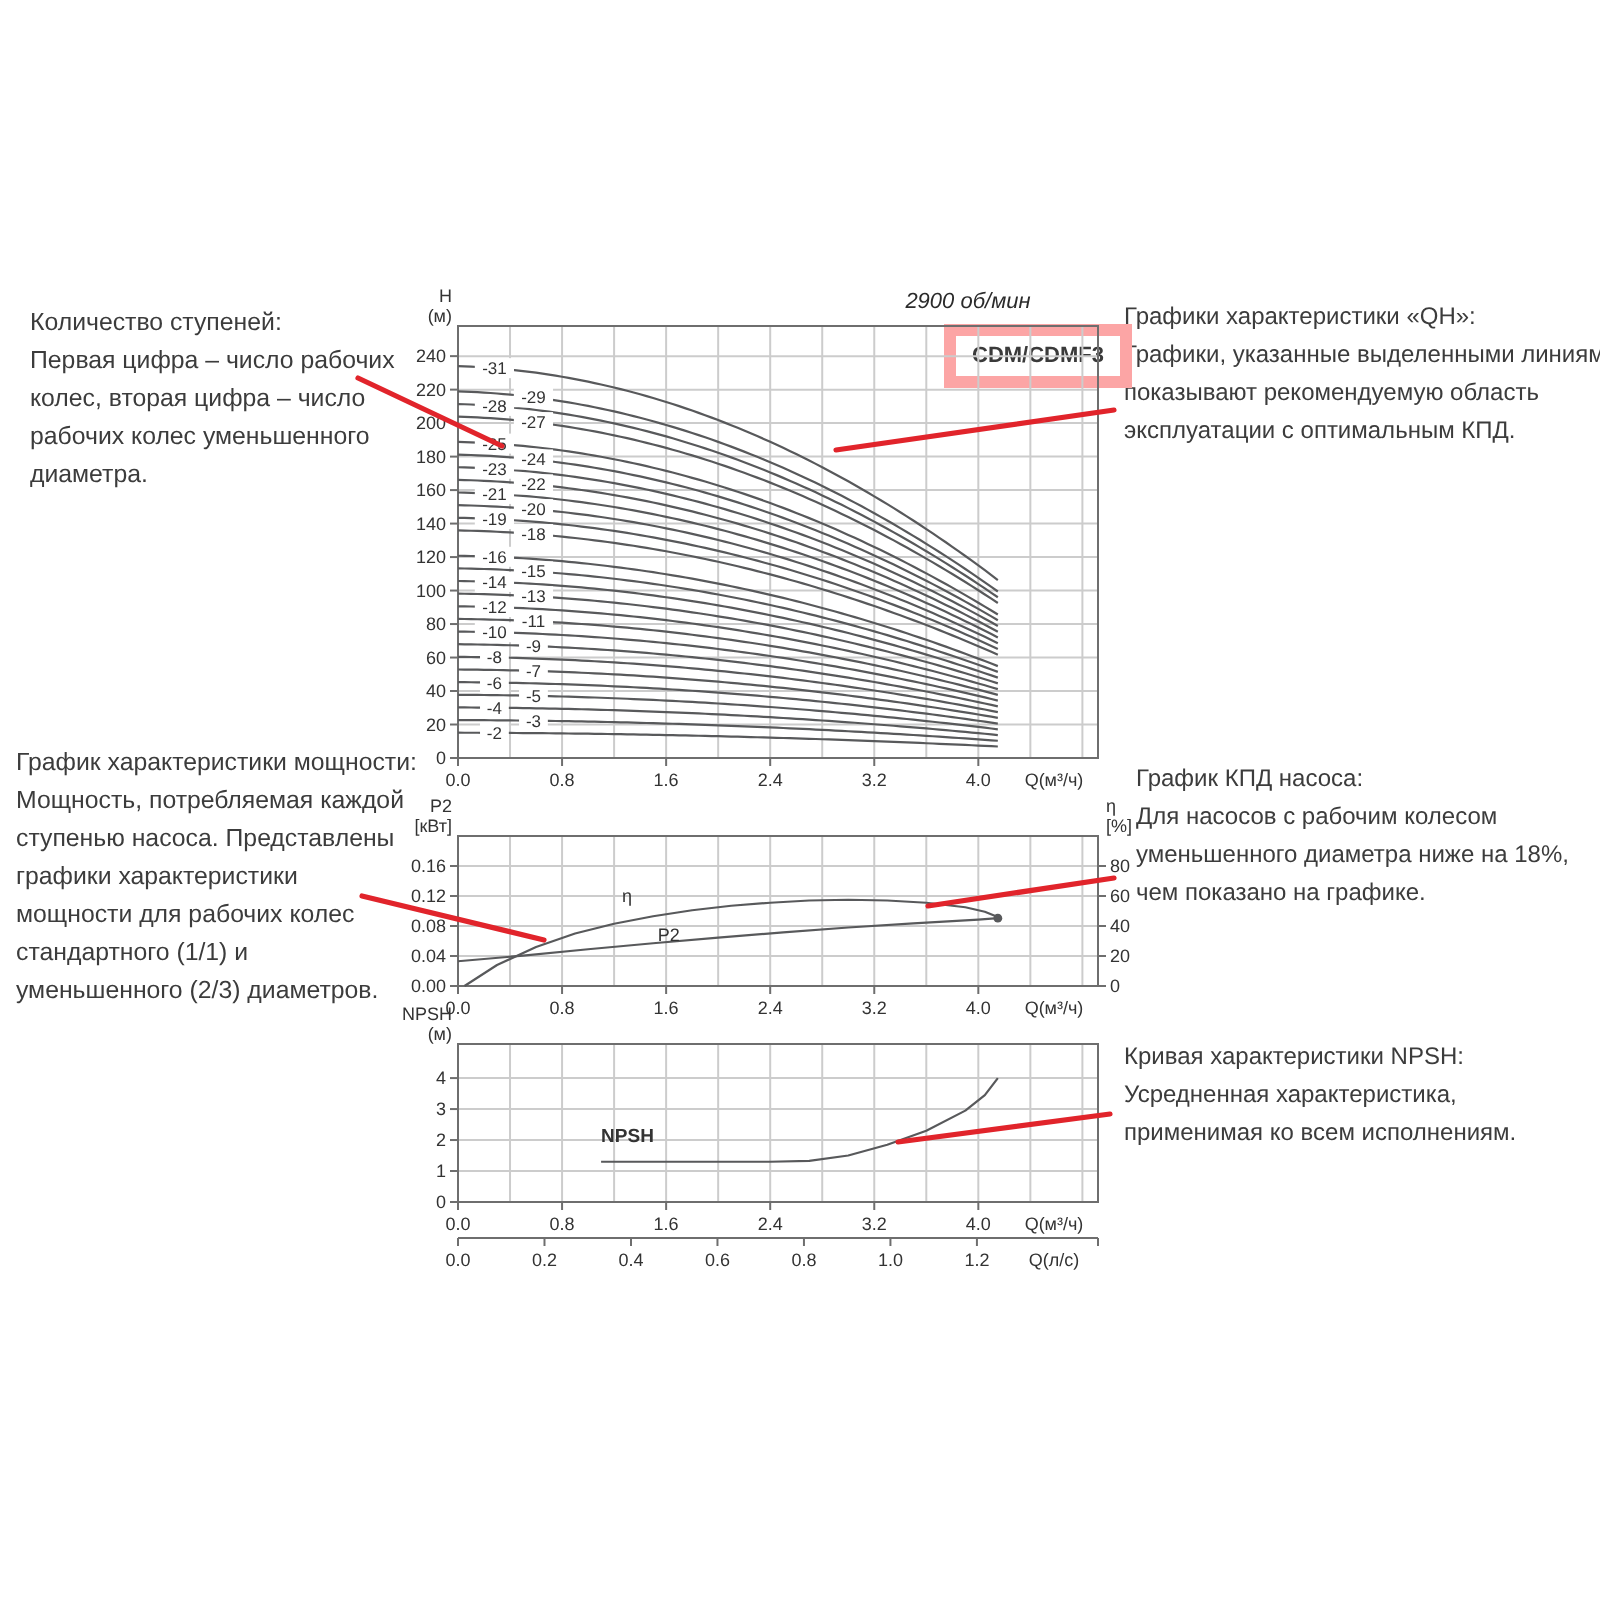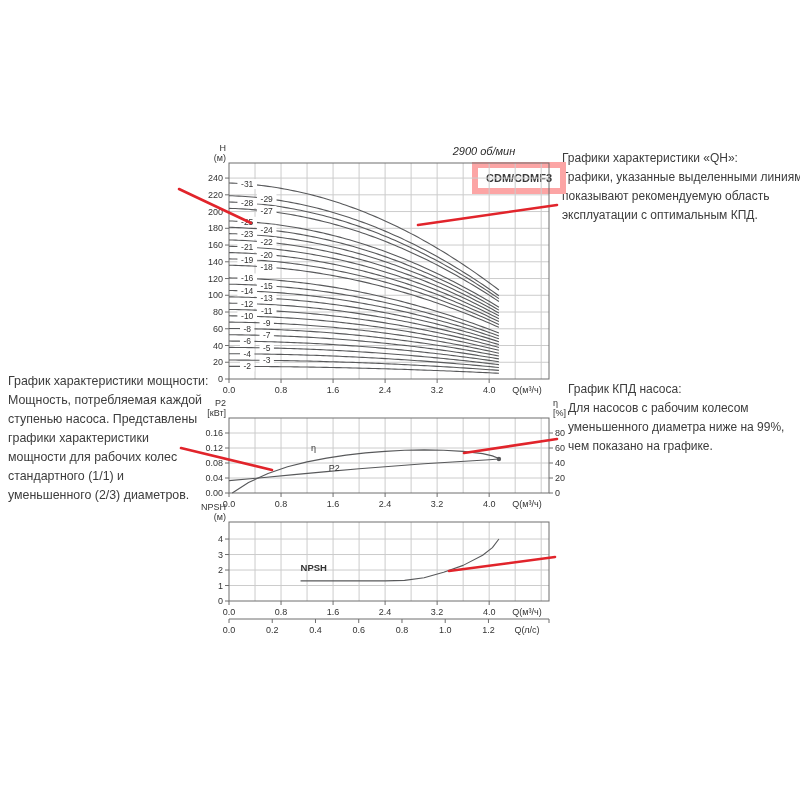--- a/index.html
+++ b/index.html
@@ -13,39 +13,47 @@
         border:6px solid #fca5a5;background:#ffffff;text-align:center;line-height:20px;
         font-size:11px;font-weight:600;color:#3a3a3a;}
   svg{position:absolute;left:0;top:0;}
   text{font-family:"Liberation Sans", sans-serif;}
 </style>
 </head>
 <body>
 
 <div id="page">
 
+  <div class="note" style="left:15px;top:152px;">Количество ступеней:
+Первая цифра – число рабочих
+колес, вторая цифра – число
+рабочих колес уменьшенного
+диаметра.</div>
 
   <div class="note" style="left:8px;top:372px;">График характеристики мощности:
 Мощность, потребляемая каждой
 ступенью насоса. Представлены
 графики характеристики
 мощности для рабочих колес
 стандартного (1/1) и
 уменьшенного (2/3) диаметров.</div>
 
   <div class="note right" style="left:562px;top:149px;">Графики характеристики «QH»:
 Графики, указанные выделенными линиями,
 показывают рекомендуемую область
 эксплуатации с оптимальным КПД.</div>
 
   <div class="note right" style="left:568px;top:380px;">График КПД насоса:
 Для насосов с рабочим колесом
-уменьшенного диаметра ниже на 99%,
+уменьшенного диаметра ниже на 18%,
 чем показано на графике.</div>
 
+  <div class="note right" style="left:562px;top:519px;">Кривая характеристики NPSH:
+Усредненная характеристика,
+применимая ко всем исполнениям.</div>
 
   <div id="speed-label">2900 об/мин</div>
 
   <div id="model-badge">CDM/CDMF3</div>
 
   <svg id="charts" width="800" height="800" viewBox="0 0 800 800">
       <line x1="255.0162601626016" y1="163" x2="255.0162601626016" y2="379" stroke="#cccccc" stroke-width="1"></line>
       <line x1="281.0325203252032" y1="163" x2="281.0325203252032" y2="379" stroke="#cccccc" stroke-width="1"></line>
       <line x1="307.0487804878049" y1="163" x2="307.0487804878049" y2="379" stroke="#cccccc" stroke-width="1"></line>
       <line x1="333.0650406504065" y1="163" x2="333.0650406504065" y2="379" stroke="#cccccc" stroke-width="1"></line>

